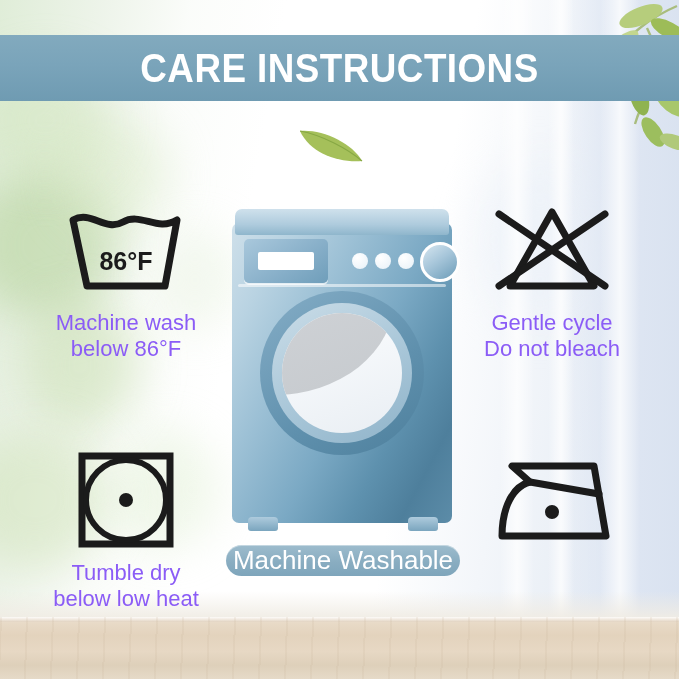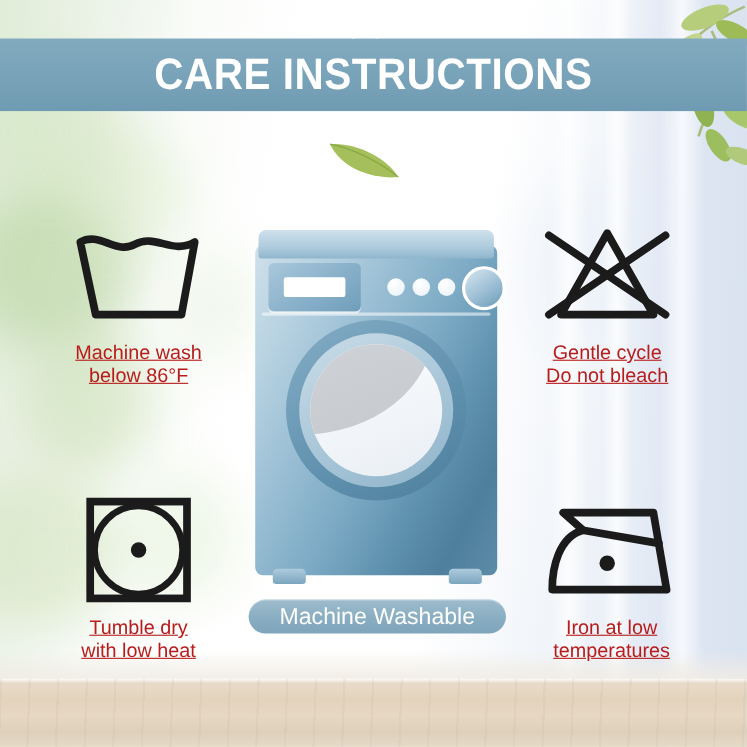--- a/index.html
+++ b/index.html
@@ -82,23 +82,22 @@
     transform:scaleX(0.92); transform-origin:center;
   }
   .orn { width:62px; height:44px; flex:0 0 auto; }
   .orn.left  { margin-right:16px; }
   .orn.right { margin-left:16px; }
 
   
   .cell { position:absolute; z-index:4; text-align:center; }
   .cell .sym { display:flex; align-items:center; justify-content:center; height:108px; }
   .cell .cap {
-    font-size:18px; color:#b91c1c; line-height:1.17; margin-top:6px;
+    font-size:22px; color:#8b5cf6; line-height:1.17; margin-top:6px;
     white-space:pre-line;
-    text-decoration:underline;
   }
   #cell-wash   { left:6px;   top:196px; width:240px; }
   #cell-bleach { left:432px; top:196px; width:240px; }
   #cell-dry    { left:6px;   top:446px; width:240px; }
   #cell-iron   { left:436px; top:446px; width:240px; }
 
   .tub-temp {
     position:absolute; width:100%; text-align:center;
     top:47px; left:0; font-size:25px; font-weight:bold; color:#1b1b1b;
   }
@@ -177,21 +176,21 @@
   .foot.f2 { left:176px; }
 
   
   #badge {
     position:absolute; left:226px; top:545px; width:234px; height:31px;
     border-radius:16px; z-index:6;
     background:linear-gradient(180deg,#9dbccd,#89adc1 55%,#7ea5bb);
     display:flex; align-items:center; justify-content:center;
     box-shadow:inset 0 1px 0 rgba(255,255,255,0.4);
   }
-  #badge span { color:#ffffff; font-size:21px; }
+  #badge span { color:#ffffff; font-size:26px; }
 </style>
 </head>
 <body>
 
 <div id="bg">
   <div class="bg-base"></div>
   <div class="bokeh b1"></div>
   <div class="bokeh b2"></div>
   <div class="bokeh b3"></div>
   <div class="bokeh b4"></div>
@@ -253,20 +252,21 @@
   </svg>
 </div>
 
 <div class="cell" id="cell-wash">
   <div class="sym">
     <div class="sym-wrap" style="width:130px;height:100px;">
       <svg width="130" height="100" viewBox="0 0 130 100">
         <path d="M12 20 C30 10, 44 32, 62 22 C80 12, 96 32, 116 20
                  L104 86 L26 86 Z" fill="none" stroke="#1b1b1b" stroke-width="7" stroke-linejoin="round" stroke-linecap="round"></path>
       </svg>
+      <div class="tub-temp">86°F</div>
     </div>
   </div>
   <div class="cap">Machine wash
 below 86°F</div>
 </div>
 
 <div class="cell" id="cell-bleach">
   <div class="sym">
     <svg width="150" height="100" viewBox="0 0 150 100">
       <path d="M75 12 L117 86 L33 86 Z" fill="none" stroke="#1b1b1b" stroke-width="7" stroke-linejoin="round"></path>
@@ -280,33 +280,31 @@
 
 <div class="cell" id="cell-dry">
   <div class="sym">
     <svg width="104" height="104" viewBox="0 0 104 104">
       <rect x="8" y="8" width="88" height="88" fill="none" stroke="#1b1b1b" stroke-width="7"></rect>
       <circle cx="52" cy="52" r="40" fill="none" stroke="#1b1b1b" stroke-width="6"></circle>
       <circle cx="52" cy="52" r="7" fill="#1b1b1b"></circle>
     </svg>
   </div>
   <div class="cap">Tumble dry
-with low heat</div>
+below low heat</div>
 </div>
 
 <div class="cell" id="cell-iron">
   <div class="sym">
     <svg width="140" height="100" viewBox="0 0 140 100">
       <path d="M26 16 L108 16 L120 86 L16 86 C16 66, 22 38, 44 32 Z" fill="none" stroke="#1b1b1b" stroke-width="7" stroke-linejoin="round"></path>
       <path d="M44 32 L113 44" stroke="#1b1b1b" stroke-width="7" stroke-linecap="round"></path>
       <circle cx="66" cy="62" r="7" fill="#1b1b1b"></circle>
     </svg>
   </div>
-  <div class="cap">Iron at low
-temperatures</div>
 </div>
 
 <div id="machine">
   <div class="wm-body"></div>
   <div class="wm-top"></div>
   <div class="wm-panel-sep"></div>
   <div class="drawer">
     <div class="drawer-inner"></div>
   </div>
   <div class="dot d1"></div>

